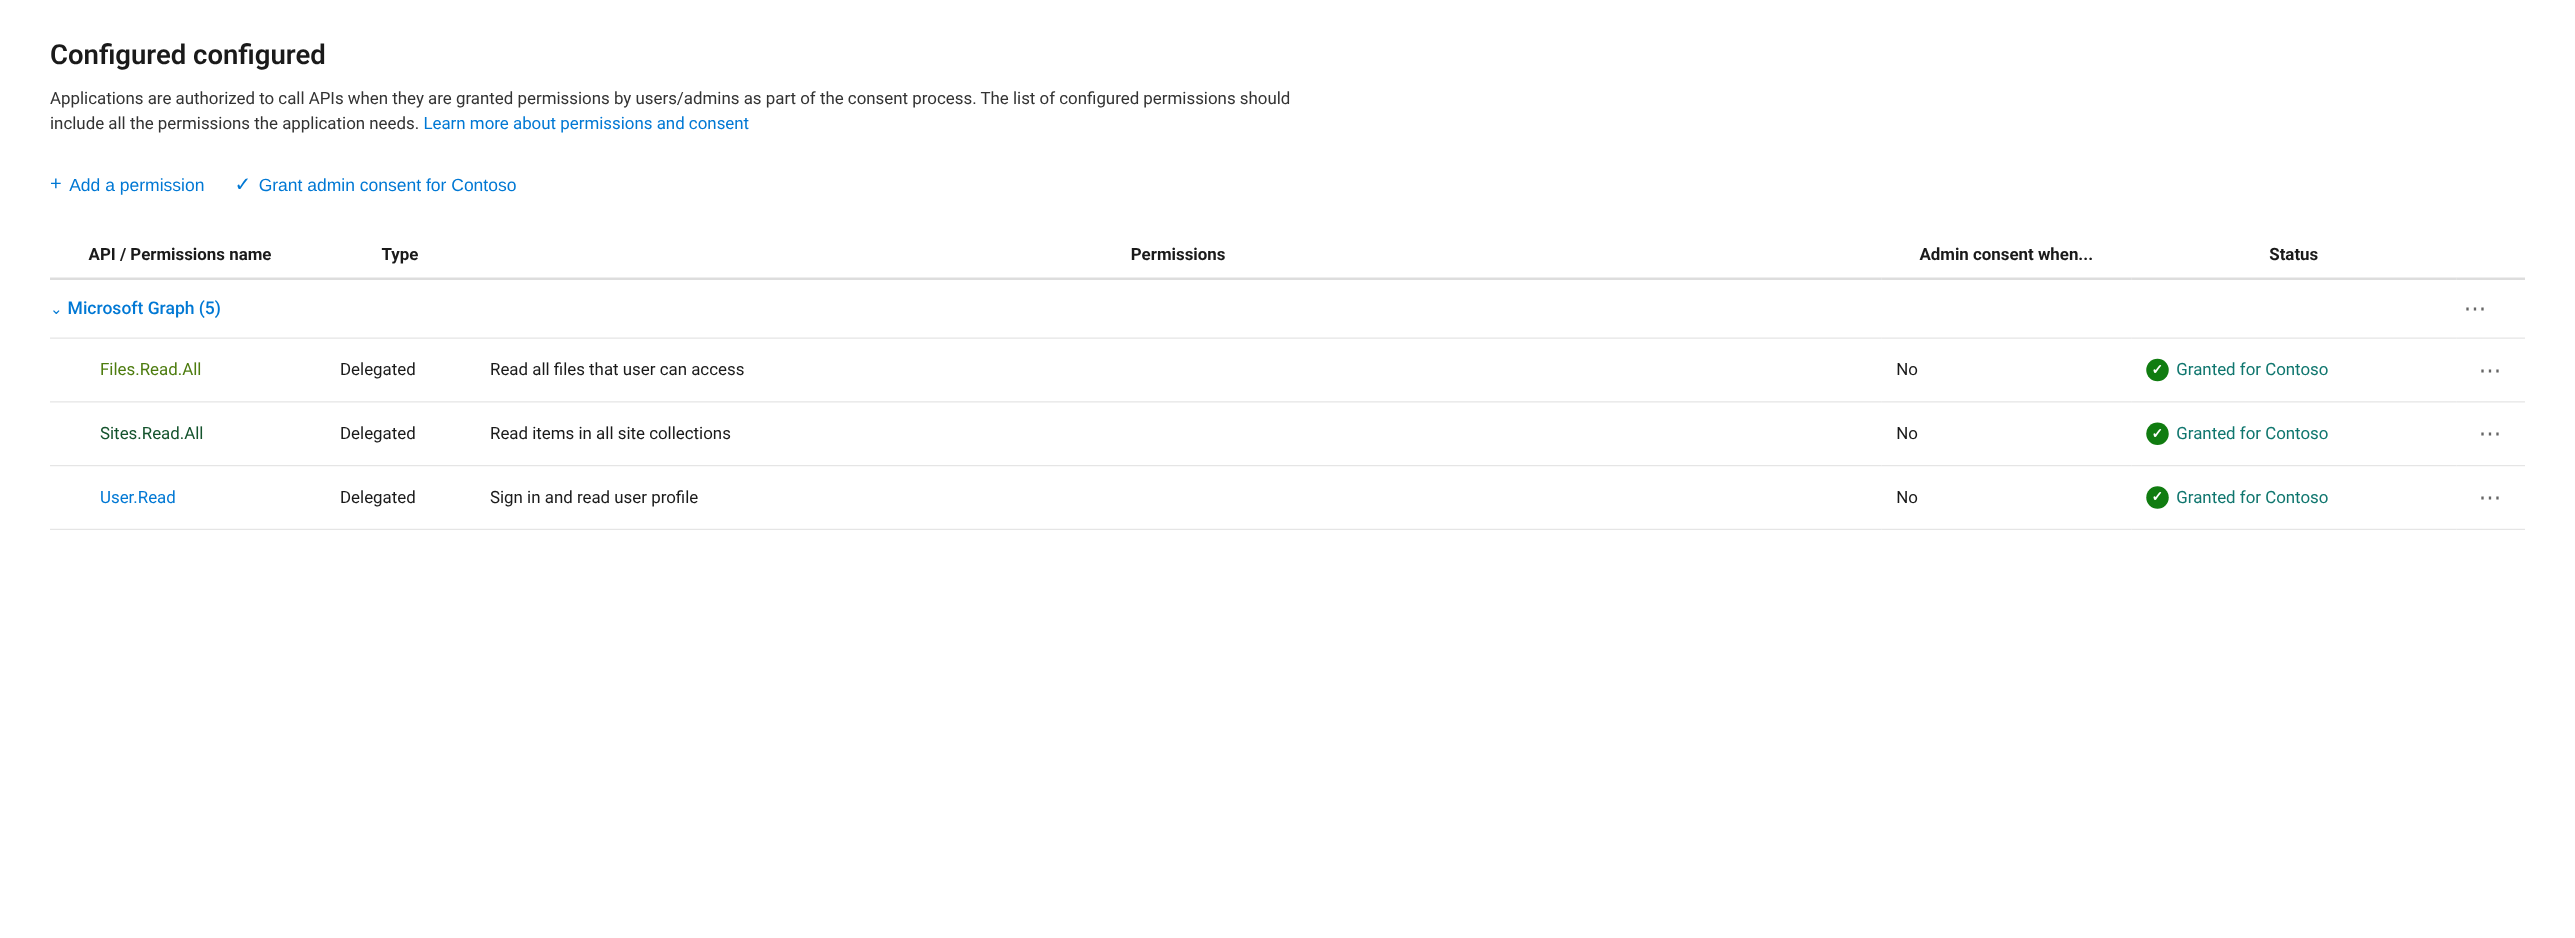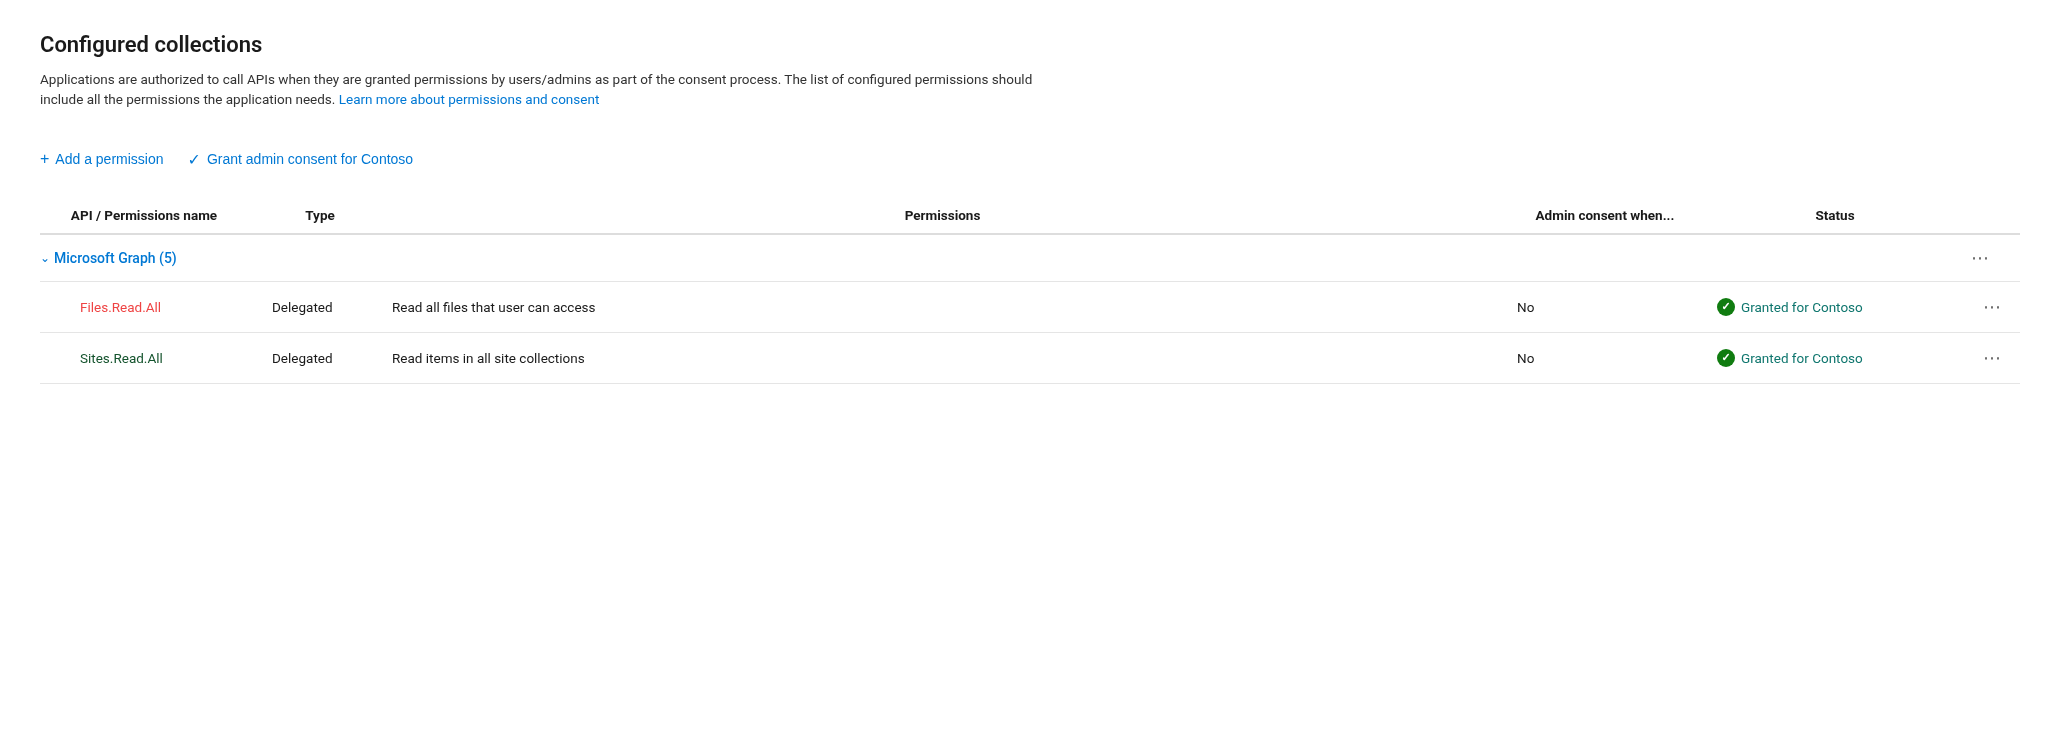--- a/index.html
+++ b/index.html
@@ -12,21 +12,21 @@
     }
     .page-title {
       font-size: 22px;
       font-weight: 600;
       margin-bottom: 12px;
     }
     .description {
       font-size: 13.5px;
       color: #333;
       line-height: 1.5;
-      margin-bottom: 36px;
+      margin-bottom: 24px;
       max-width: 1000px;
     }
     .description a {
       color: #0078d4;
       text-decoration: none;
     }
     .toolbar {
       display: flex;
       align-items: center;
       gap: 24px;
@@ -126,21 +126,21 @@
     .col-api { width: 220px; }
     .col-type { width: 120px; }
     .col-desc { width: auto; }
     .col-admin { width: 200px; }
     .col-status { width: 260px; }
     .col-actions { width: 50px; }
   </style>
 </head>
 <body>
 
-<h1 class="page-title">Configured collections</h1>
+<h1 class="page-title">Configured configured</h1>
 
 <p class="description">
   <span>Applications are authorized to call APIs when they are granted permissions by users/admins as part of the consent process. The list of configured permissions should include all the permissions the application needs.</span>
   <a href="#">Learn more about permissions and consent</a>
 </p>
 
 <div class="toolbar">
   <button class="toolbar-btn">
     <span class="icon">+</span>
     <span>Add a permission</span>
@@ -168,21 +168,21 @@
       <div class="group-label">
         <span class="chevron">⌄</span>
         <span>Microsoft Graph (5)</span>
       </div>
     </td>
     <td>
       <button class="more-btn">⋯</button>
     </td>
   </tr>
       <tr>
-      <td class="permission-name" style="color:#ef4444; cursor:pointer;">Files.Read.All</td>
+      <td class="permission-name" style="color:#4d7c0f; cursor:pointer;">Files.Read.All</td>
       <td>Delegated</td>
       <td>Read all files that user can access</td>
       <td>No</td>
       <td>
         <div class="status-cell">
           <span class="granted-icon"></span>
           <span>Granted for Contoso</span>
         </div>
       </td>
       <td>
@@ -197,14 +197,29 @@
       <td>
         <div class="status-cell">
           <span class="granted-icon"></span>
           <span>Granted for Contoso</span>
         </div>
       </td>
       <td>
         <button class="more-btn">⋯</button>
       </td>
     </tr>
+      <tr>
+      <td class="permission-name" style="color:#0078d4; cursor:pointer;">User.Read</td>
+      <td>Delegated</td>
+      <td>Sign in and read user profile</td>
+      <td>No</td>
+      <td>
+        <div class="status-cell">
+          <span class="granted-icon"></span>
+          <span>Granted for Contoso</span>
+        </div>
+      </td>
+      <td>
+        <button class="more-btn">⋯</button>
+      </td>
+    </tr>
     </tbody>
 </table>
 
 </body></html>

